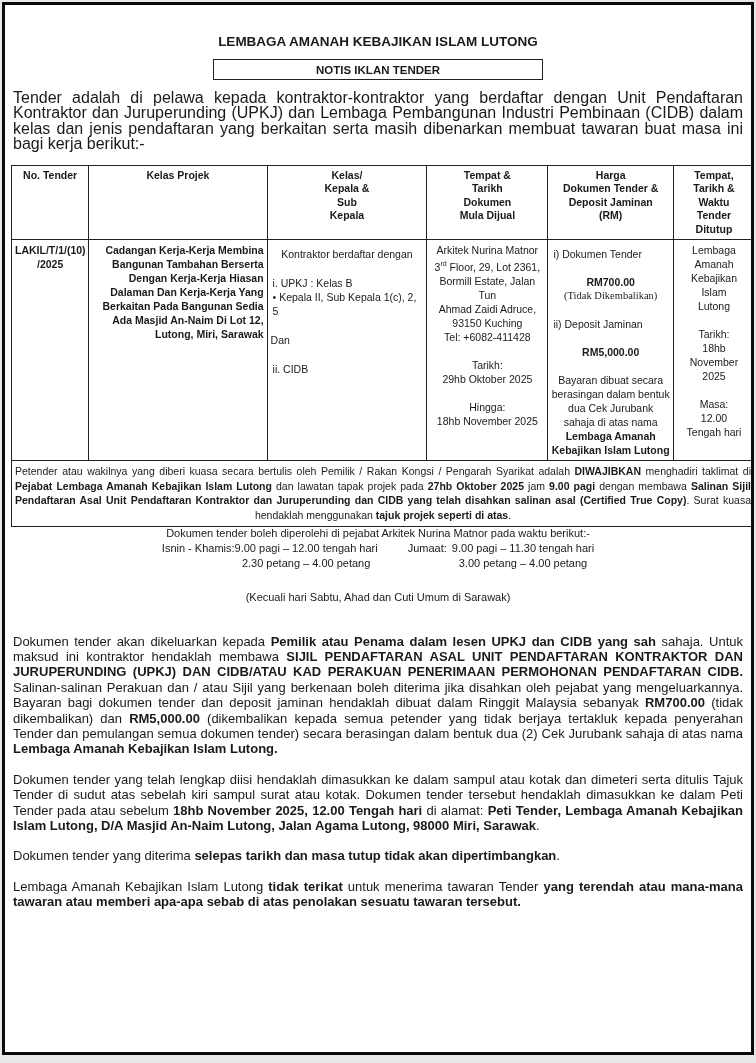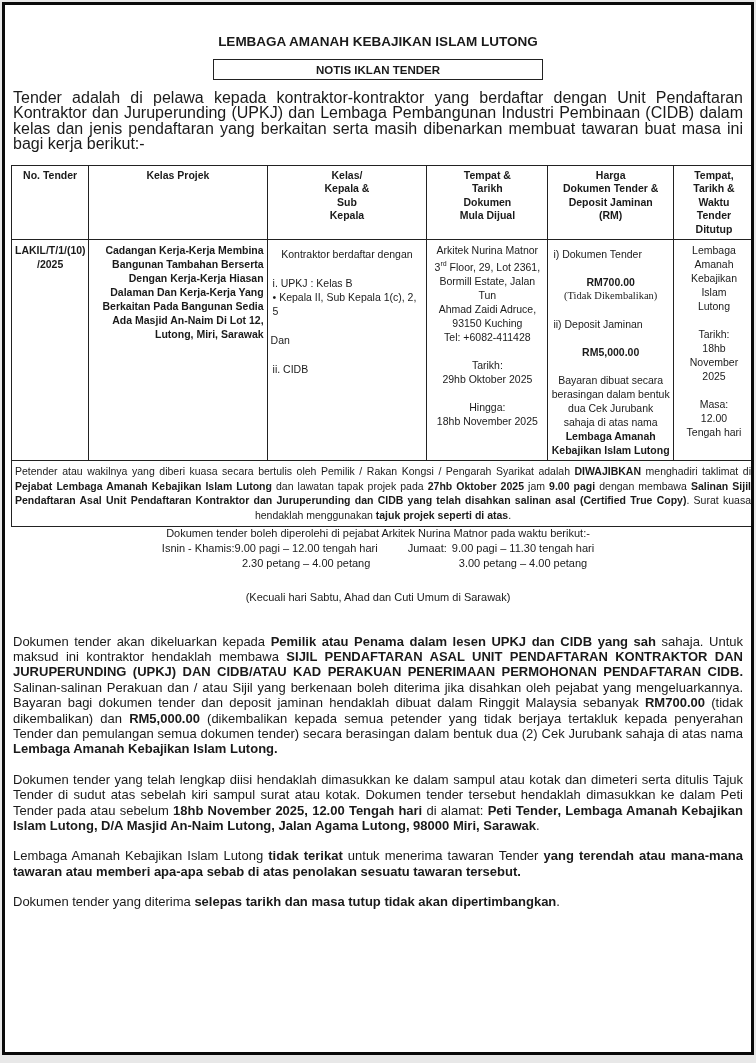--- a/index.html
+++ b/index.html
@@ -175,16 +175,16 @@
       <span class="times">
         <span>9.00 pagi – 11.30 tengah hari</span>
         <span>3.00 petang – 4.00 petang</span>
       </span>
     </div>
   </div>
   <div class="exception">(Kecuali hari Sabtu, Ahad dan Cuti Umum di Sarawak)</div>
 
   <p class="para first"><span>Dokumen tender akan dikeluarkan kepada </span><span style="font-weight: bold;">Pemilik atau Penama dalam lesen UPKJ dan CIDB yang sah</span><span> sahaja. Untuk maksud ini kontraktor hendaklah membawa </span><span style="font-weight: bold;">SIJIL PENDAFTARAN ASAL UNIT PENDAFTARAN KONTRAKTOR DAN JURUPERUNDING (UPKJ) DAN CIDB/ATAU KAD PERAKUAN PENERIMAAN PERMOHONAN PENDAFTARAN CIDB.</span><span> Salinan-salinan Perakuan dan / atau Sijil yang berkenaan boleh diterima jika disahkan oleh pejabat yang mengeluarkannya. Bayaran bagi dokumen tender dan deposit jaminan hendaklah dibuat dalam Ringgit Malaysia sebanyak </span><span style="font-weight: bold;">RM700.00</span><span> (tidak dikembalikan) dan </span><span style="font-weight: bold;">RM5,000.00</span><span> (dikembalikan kepada semua petender yang tidak berjaya tertakluk kepada penyerahan Tender dan pemulangan semua dokumen tender) secara berasingan dalam bentuk dua (2) Cek Jurubank sahaja di atas nama </span><span style="font-weight: bold;">Lembaga Amanah Kebajikan Islam Lutong.</span></p>
   <p class="para"><span>Dokumen tender yang telah lengkap diisi hendaklah dimasukkan ke dalam sampul atau kotak dan dimeteri serta ditulis Tajuk Tender di sudut atas sebelah kiri sampul surat atau kotak. Dokumen tender tersebut hendaklah dimasukkan ke dalam Peti Tender pada atau sebelum </span><span style="font-weight: bold;">18hb November 2025, 12.00 Tengah hari</span><span> di alamat: </span><span style="font-weight: bold;">Peti Tender, Lembaga Amanah Kebajikan Islam Lutong, D/A Masjid An-Naim Lutong, Jalan Agama Lutong, 98000 Miri, Sarawak</span><span>.</span></p>
+  <p class="para"><span>Dokumen tender yang diterima </span><span style="font-weight: bold;">selepas tarikh dan masa tutup tidak akan dipertimbangkan</span><span>.</span></p>
   <p class="para"><span>Lembaga Amanah Kebajikan Islam Lutong </span><span style="font-weight: bold;">tidak terikat</span><span> untuk menerima tawaran Tender </span><span style="font-weight: bold;">yang terendah atau mana-mana tawaran atau memberi apa-apa sebab di atas penolakan sesuatu tawaran tersebut.</span></p>
-  <p class="para"><span>Dokumen tender yang diterima </span><span style="font-weight: bold;">selepas tarikh dan masa tutup tidak akan dipertimbangkan</span><span>.</span></p>
 
 </div>
 
 </body></html>

